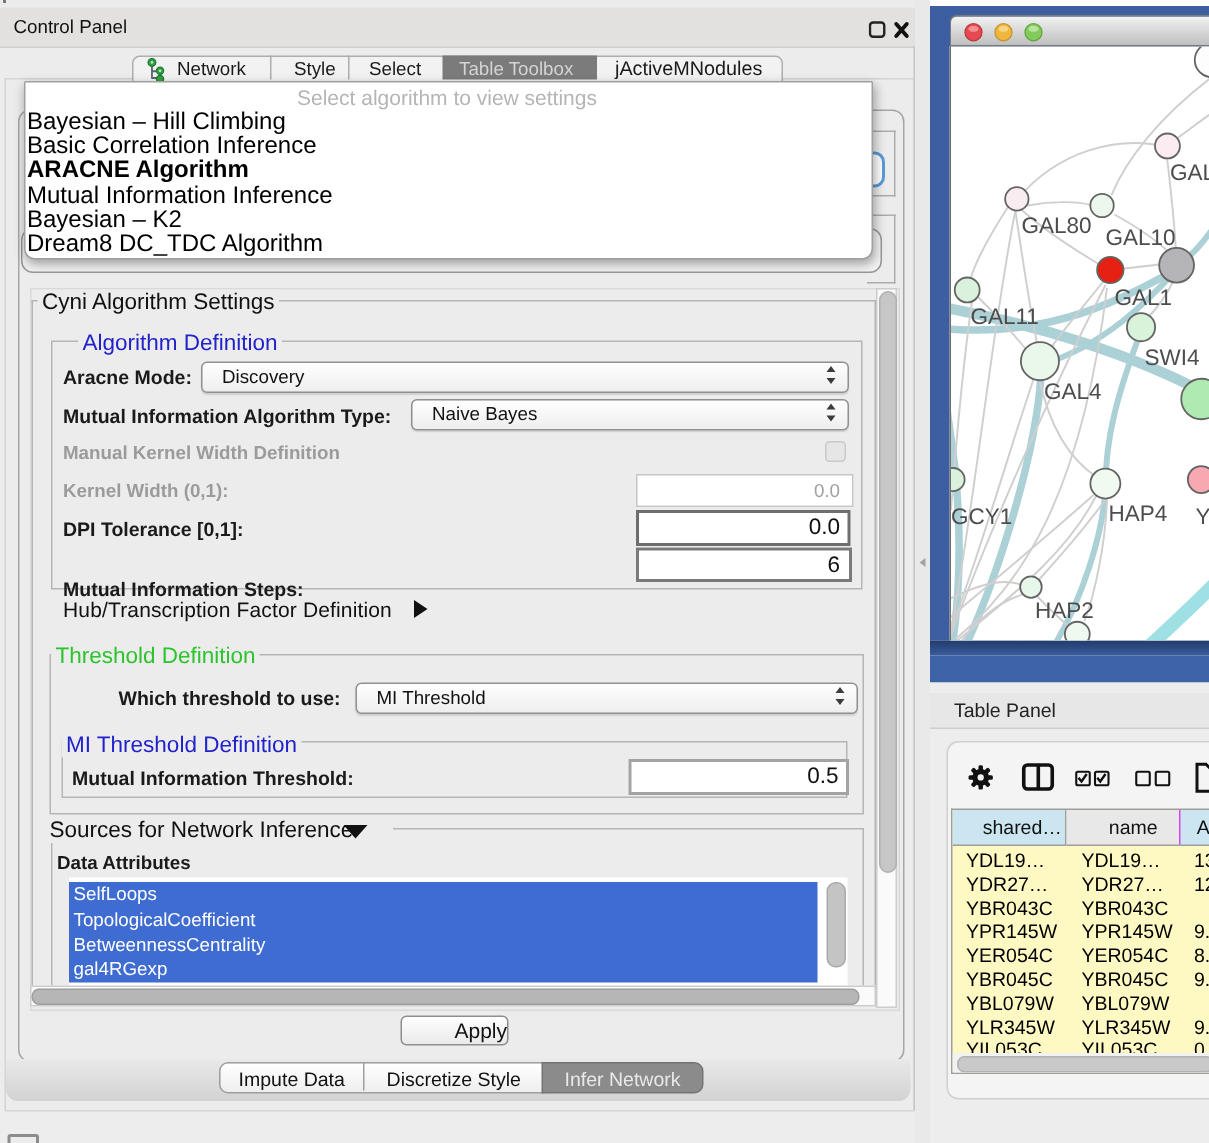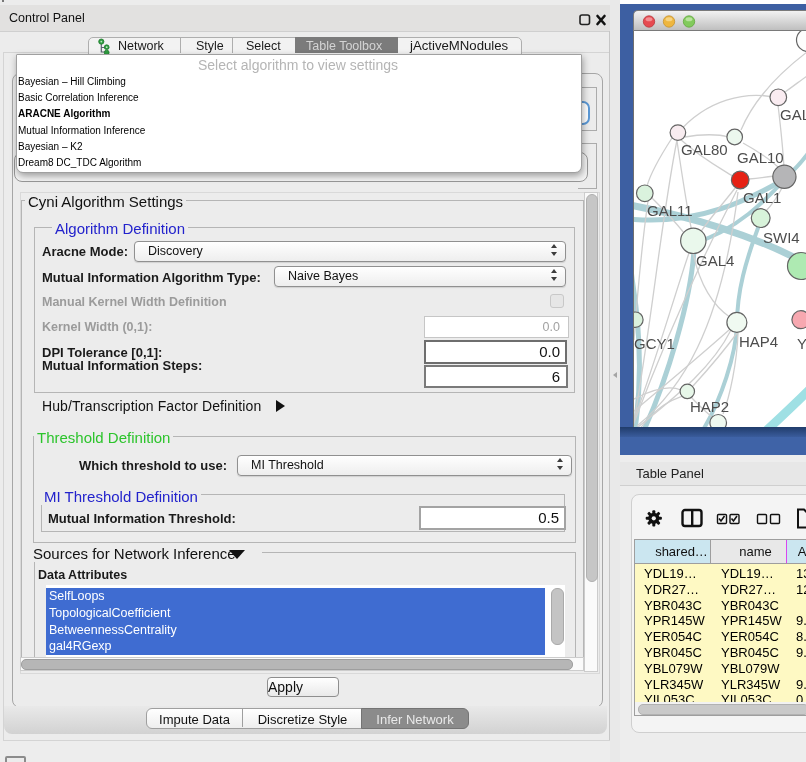--- a/index.html
+++ b/index.html
@@ -83,21 +83,21 @@
 
 <div class="abs glbl" style="left:42px;top:295px;">Manual Kernel Width Definition</div>
 <div class="abs" style="left:550px;top:294px;width:12px;height:12px;border:1px solid #c8c8c8;border-radius:3px;background:#e6e6e6;"></div>
 
 <div class="abs glbl" style="left:42px;top:320px;">Kernel Width (0,1):</div>
 <div class="abs field" style="left:424px;top:316px;width:135px;height:20px;border:1px solid #c6c6c6;color:#a2a2a2;padding-right:8px;line-height:20px;">0.0</div>
 
 <div class="abs lbl" style="left:42px;top:345px;">DPI Tolerance [0,1]:</div>
 <div class="abs field" style="left:424px;top:340px;width:134px;height:20px;border:2px solid #6e6e6e;padding-right:5px;line-height:20px;font-size:15px;">0.0</div>
 
-<div class="abs lbl" style="left:42px;top:358px;text-align:center;">Mutual Information Steps:</div>
+<div class="abs lbl" style="left:42px;top:385px;text-align:center;">Mutual Information Steps:</div>
 <div class="abs field" style="left:424px;top:365px;width:134px;height:19px;border:2px solid #7a7a7a;padding-right:6px;line-height:19px;font-size:15px;">6</div>
 
 <div class="abs" style="left:42px;top:398px;font-size:14px;letter-spacing:0.1px;color:#111;">Hub/Transcription Factor Definition</div>
 <div class="abs" style="left:276px;top:400px;width:0;height:0;border-top:6px solid transparent;border-bottom:6px solid transparent;border-left:9px solid #111;"></div>
 
 <div class="grp" style="left:33px;top:436px;width:541px;height:105px;"></div>
 <div class="abs gtitle" style="left:34px;top:429px;color:#2cc42c;">Threshold Definition</div>
 
 <div class="abs lbl" style="left:79px;top:458px;">Which threshold to use:</div>
 <div class="abs combo" style="left:237px;top:455px;width:287px;height:19px;padding-left:46px;">
@@ -119,39 +119,39 @@
 
 <div class="abs" style="left:46px;top:585px;width:519px;height:73px;background:#fff;"></div>
 <div class="abs" style="left:46px;top:588px;width:499px;height:67px;background:#3f6cd1;color:#fff;font-size:12.5px;line-height:16.8px;padding-left:3px;box-sizing:border-box;">SelfLoops<br>TopologicalCoefficient<br>BetweennessCentrality<br>gal4RGexp</div>
 <div class="abs" style="left:551px;top:588px;width:11px;height:55px;background:#c4c4c4;border:1px solid #aaa;border-radius:6px;"></div>
 
 <div class="abs" style="left:584px;top:192px;width:14px;height:480px;background:#fafafa;border:1px solid #cccccc;box-sizing:border-box;"></div>
 <div class="abs" style="left:586px;top:194px;width:10px;height:386px;background:#c6c6c6;border:1px solid #b0b0b0;border-radius:6px;"></div>
 <div class="abs" style="left:20px;top:657px;width:564px;height:14px;background:#fafafa;border:1px solid #cccccc;box-sizing:border-box;"></div>
 <div class="abs" style="left:21px;top:659px;width:550px;height:9px;background:#b6b6b6;border:1px solid #9e9e9e;border-radius:5px;"></div>
 
-<div class="abs" style="left:267px;top:677px;width:70px;height:18px;border:1px solid #8e8e8e;border-radius:4px;background:linear-gradient(#ffffff,#e9e9e9);text-align:left;font-size:14px;color:#111;line-height:18px;">Apply</div>
+<div class="abs" style="left:267px;top:677px;width:70px;height:18px;border:1px solid #8e8e8e;border-radius:4px;background:linear-gradient(#ffffff,#e9e9e9);text-align:right;font-size:14px;color:#111;line-height:18px;">Apply</div>
 
 <div class="abs" style="left:4px;top:706px;width:603px;height:28px;background:linear-gradient(#e9e9e9,#d2d2d2);border-radius:0 0 8px 8px;"></div>
 <div class="abs" style="left:146px;top:708px;width:215px;height:19px;background:linear-gradient(#ffffff,#eeeeee);border:1px solid #9f9f9f;border-radius:6px 0 0 6px;"></div>
 <div class="abs" style="left:242px;top:708px;width:1px;height:19px;background:#9f9f9f;"></div>
 <div class="abs" style="left:361px;top:708px;width:106px;height:19px;background:#8b8b8b;border:1px solid #747474;border-radius:0 6px 6px 0;"></div>
 <div class="abs" style="left:146px;top:712px;width:97px;text-align:center;font-size:13px;color:#111;">Impute Data</div>
 <div class="abs" style="left:243px;top:712px;width:119px;text-align:center;font-size:13px;color:#111;">Discretize Style</div>
 <div class="abs" style="left:361px;top:712px;width:108px;text-align:center;font-size:13px;color:#e9e9e9;">Infer Network</div>
 
 <div class="abs" style="left:609px;top:31px;width:1px;height:709px;background:#c6c6c6;"></div>
 <div class="abs" style="left:610px;top:0px;width:10px;height:762px;background:#e9e9e9;"></div>
 <div class="abs" style="left:613px;top:372px;width:0;height:0;border-top:3px solid transparent;border-bottom:3px solid transparent;border-right:4px solid #a4a4a4;"></div>
 
 <div class="abs" style="left:5px;top:756px;width:17px;height:10px;border:2px solid #8c8c8c;border-radius:2px;background:#ececec;"></div>
 
 <div class="abs" style="left:16px;top:54px;width:564px;height:117px;background:#fff;border:1px solid #a0a0a0;border-radius:1px 1px 7px 7px;box-shadow:1px 3px 7px rgba(0,0,0,0.35);z-index:50;"></div>
 <div class="abs" style="left:16px;top:57px;width:564px;text-align:center;font-size:14px;color:#b5b5b5;z-index:51;">Select algorithm to view settings</div>
-<div class="abs" style="left:18px;top:74px;font-size:10px;color:#000;line-height:16.2px;z-index:51;white-space:nowrap;">Bayesian – Hill Climbing<br>Basic Correlation Inference<br><b>ARACNE Algorithm</b><br>Mutual Information Inference<br>Bayesian – K2<br>Dream8 DC_TDC Algorithm</div>
+<div class="abs" style="left:18px;top:74px;font-size:16px;color:#000;line-height:16.2px;z-index:51;white-space:nowrap;">Bayesian – Hill Climbing<br>Basic Correlation Inference<br><b>ARACNE Algorithm</b><br>Mutual Information Inference<br>Bayesian – K2<br>Dream8 DC_TDC Algorithm</div>
 
 <div class="abs" style="left:620px;top:0;width:186px;height:4px;background:#fff;"></div>
 <div class="abs" style="left:620px;top:4px;width:186px;height:423px;background:#3d5fa2;"></div>
 <div class="abs" style="left:620px;top:427px;width:186px;height:10px;background:linear-gradient(#203c6b,#3a5c9c);"></div>
 <div class="abs" style="left:620px;top:437px;width:186px;height:18px;background:#3f63a7;"></div>
 
 <div class="abs" style="left:633px;top:10px;width:173px;height:21px;background:linear-gradient(#f2f2f2,#bfbfbf);border:1px solid #7a7a7a;border-right:none;border-radius:5px 0 0 0;box-sizing:border-box;"></div>
 <svg class="abs" style="left:642px;top:14.5px;" width="54" height="13" viewBox="0 0 54 13">
   <circle cx="7" cy="6.5" r="5.7" fill="#e64a50" stroke="#b8373c" stroke-width="0.8"></circle>
   <circle cx="27" cy="6.5" r="5.7" fill="#eeb63f" stroke="#c59330" stroke-width="0.8"></circle>

